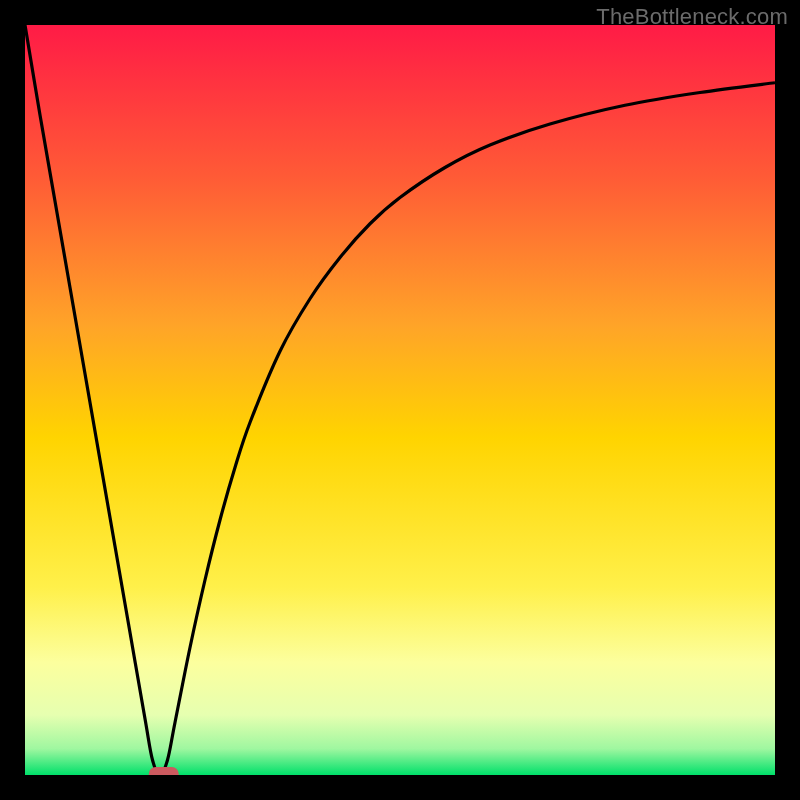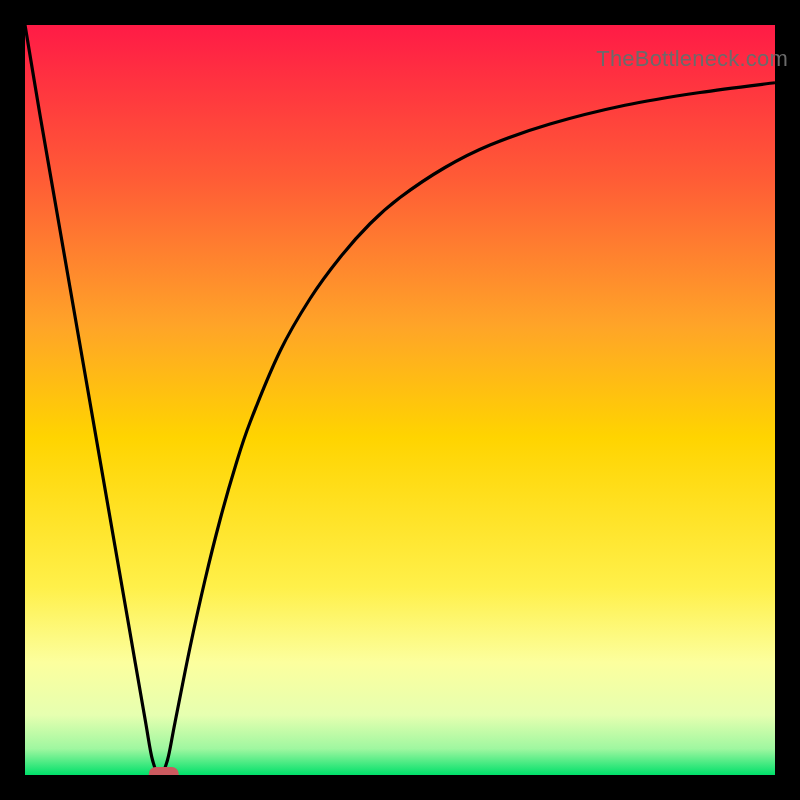--- a/index.html
+++ b/index.html
@@ -28,21 +28,20 @@
   }
   .watermark {
     position: absolute;
     top: 4px;
     right: 12px;
     color: #6b6b6b;
     font-size: 22px;
     font-weight: 500;
     letter-spacing: 0.2px;
     user-select: none;
-    margin-top: 42px;
   }
   svg {
     display: block;
   }
 </style>
 </head>
 <body>
 
 <div class="frame">
   <svg class="plot-area" width="750" height="750" viewBox="0 0 750 750">

